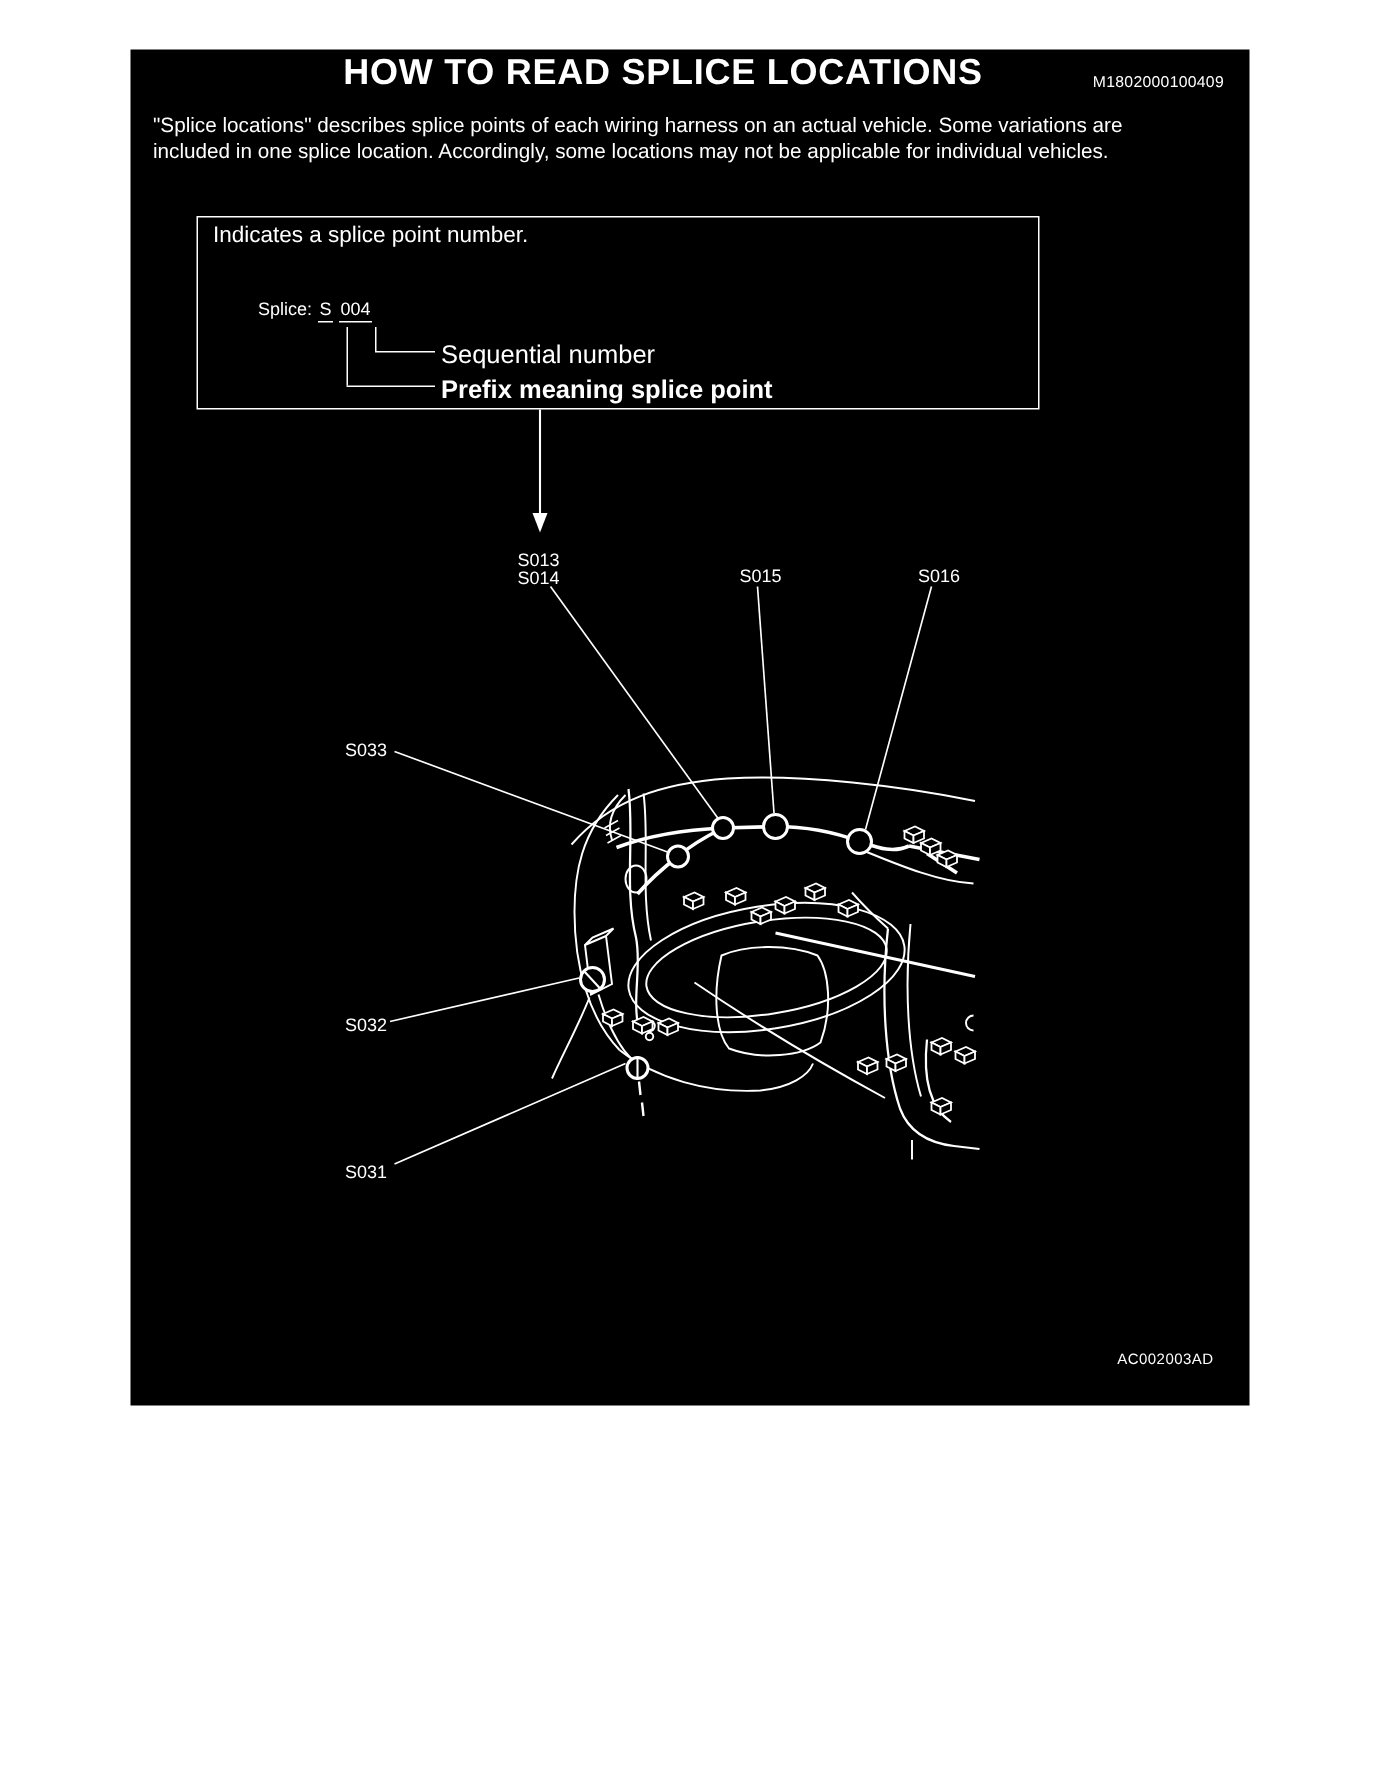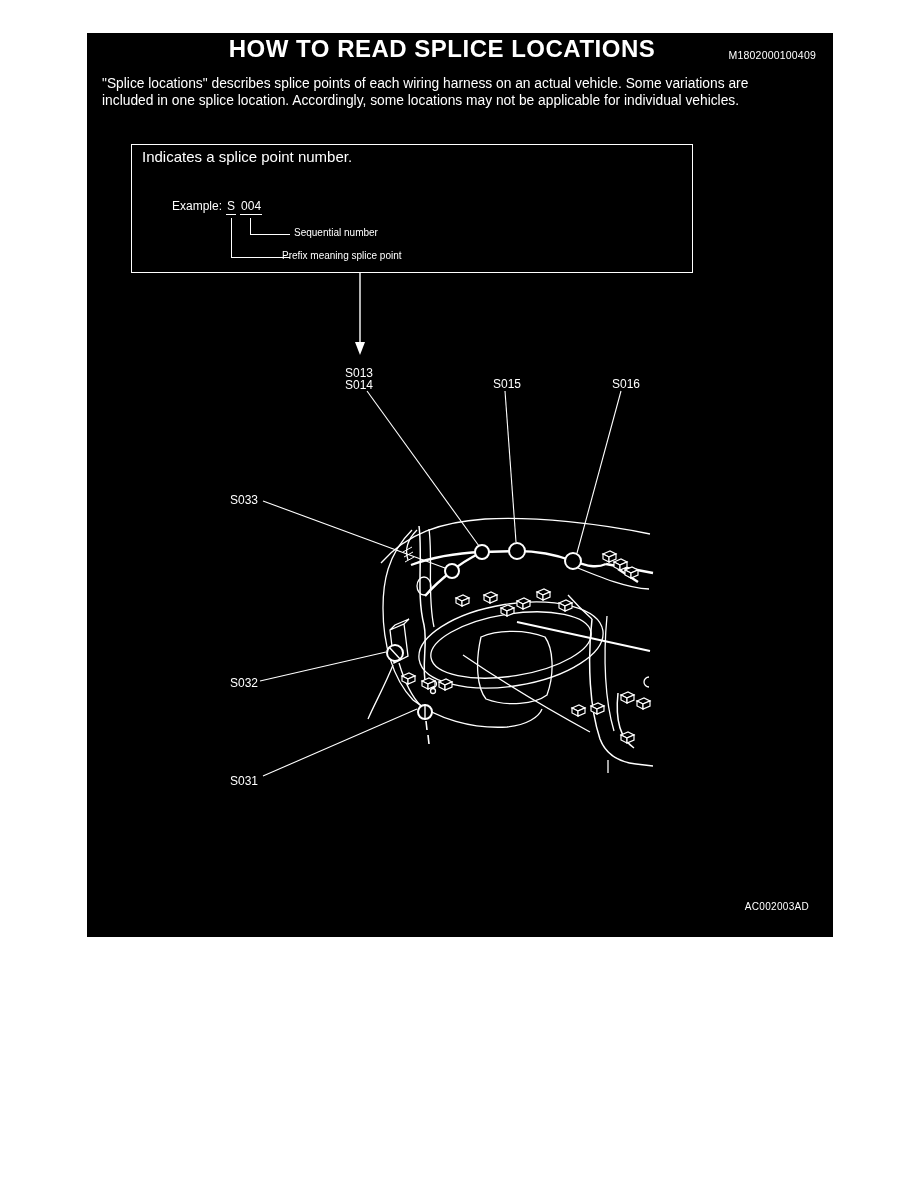--- a/index.html
+++ b/index.html
@@ -33,21 +33,21 @@
   .example{
     position:absolute;left:40px;top:54px;font-size:12px;white-space:nowrap;
   }
   .example .u{
     display:inline-block;border-bottom:1px solid #ffffff;padding:0 1px 1px 1px;
   }
   .example .gap{display:inline-block;width:4px;}
   .cline{position:absolute;}
   .vline{border-left:1px solid #ffffff;width:0;}
   .hline{border-top:1px solid #ffffff;height:0;}
-  .callout{position:absolute;font-size:10px;white-space:nowrap;}
+  .callout{position:absolute;font-size:17px;white-space:nowrap;}
   .figure-code{
     position:absolute;top:868px;right:24px;font-size:10px;font-weight:normal;letter-spacing:0.3px;
   }
   svg.art{position:absolute;left:0;top:0;}
   svg.art text{
     font-family:"Liberation Sans", sans-serif;font-size:12px;fill:#ffffff;
   }
   .stroke{stroke:#ffffff;fill:none;}
 </style>
 </head>
@@ -63,30 +63,30 @@
       <div>"Splice locations" describes splice points of each wiring harness on an actual vehicle. Some variations are</div>
       <div>included in one splice location. Accordingly, some locations may not be applicable for individual vehicles.</div>
     </div>
 
     <div class="info-box">
       <div class="box-text">
         <div>Indicates a splice point number.</div>
       </div>
 
       <div class="example">
-        <span>Example:</span><span class="gap"></span><span class="u">S</span><span class="gap"></span><span class="u">004</span>
+        <span>Splice:</span><span class="gap"></span><span class="u">S</span><span class="gap"></span><span class="u">004</span>
       </div>
 
       <div class="cline vline" style="left:99px;top:73px;height:39px;"></div>
       <div class="cline hline" style="left:99px;top:112px;width:59px;"></div>
       <div class="cline vline" style="left:118px;top:73px;height:16px;"></div>
       <div class="cline hline" style="left:118px;top:89px;width:40px;"></div>
 
       <div class="callout" style="left:162px;top:82px;">Sequential number</div>
-      <div class="callout" style="left:150px;top:105px;">Prefix meaning splice point</div>
+      <div class="callout" style="left:162px;top:105px;font-weight:bold;">Prefix meaning splice point</div>
     </div>
 
     <svg class="art" width="746" height="904" viewBox="0 0 746 904">
       <defs>
         <g id="cube">
           <path d="M -6,-1 L 1,-4 L 7,-1 L 0,2 Z" fill="#000" stroke="#fff" stroke-width="1.2"></path>
           <path d="M -6,-1 L -6,4 L 0,7 L 0,2 Z" fill="#000" stroke="#fff" stroke-width="1.2"></path>
           <path d="M 0,2 L 0,7 L 7,4 L 7,-1 Z" fill="#000" stroke="#fff" stroke-width="1.2"></path>
         </g>
       </defs>

